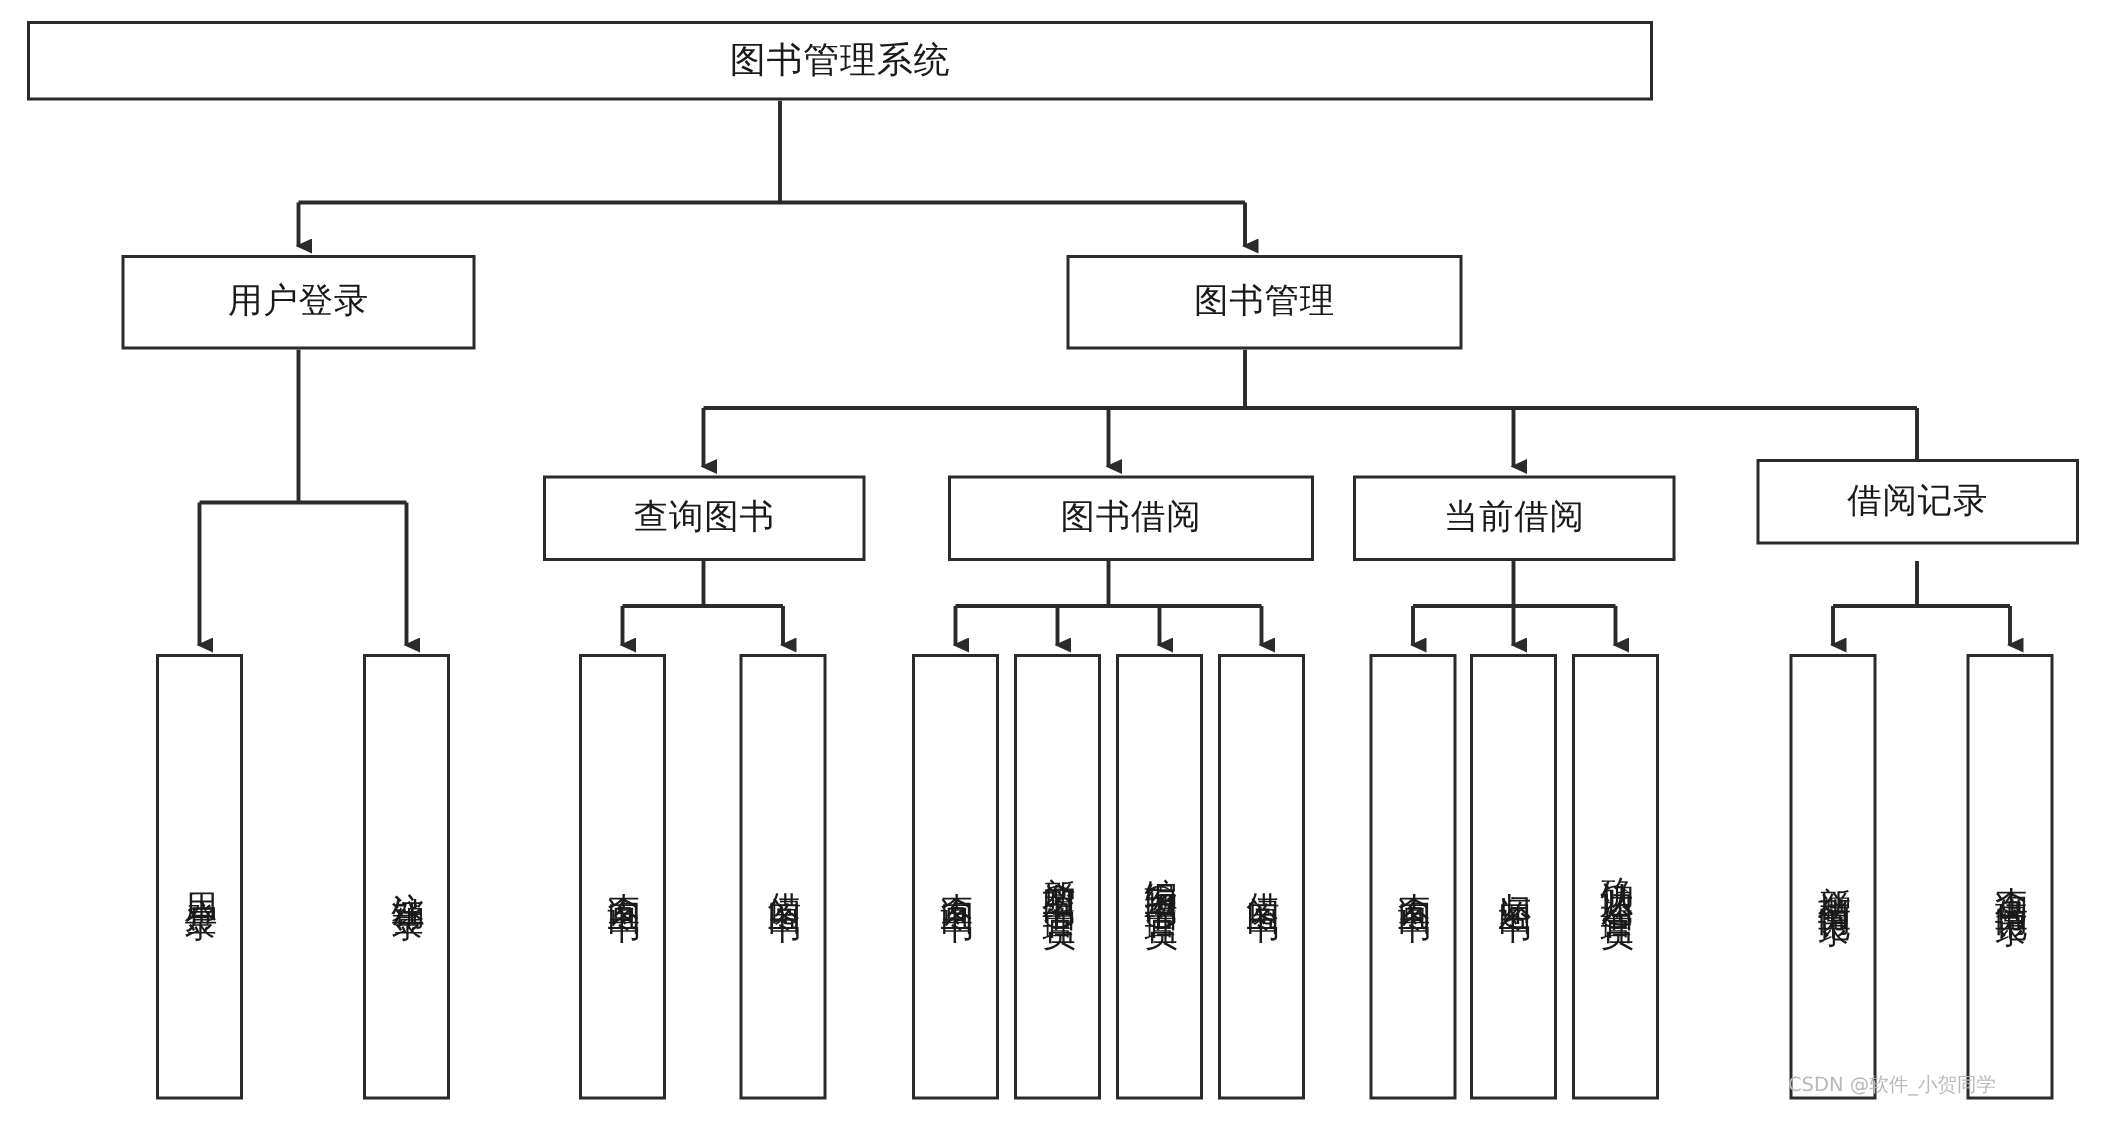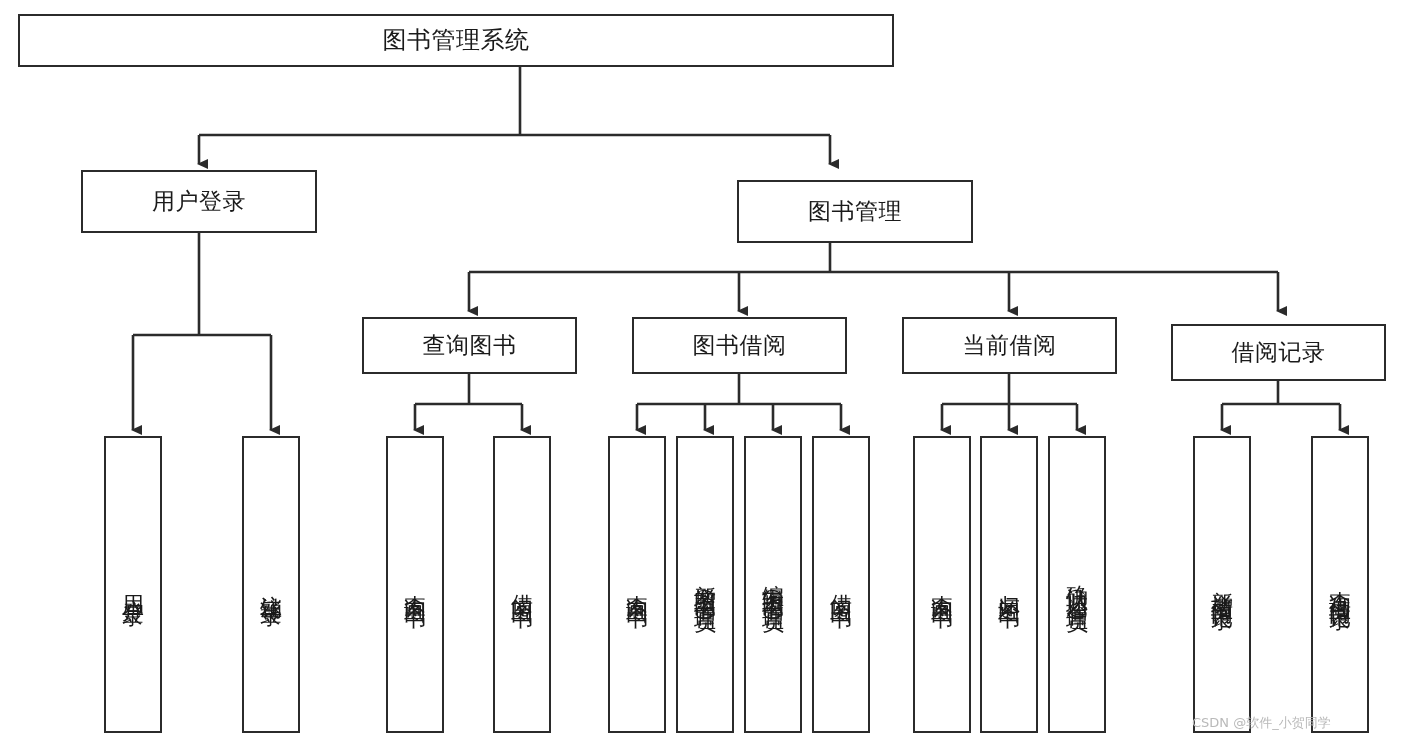--- a/index.html
+++ b/index.html
@@ -120,41 +120,41 @@
       <path d="M1009,404 L1009,430" marker-end="url(#arrow)"></path>
       <path d="M1077,404 L1077,430" marker-end="url(#arrow)"></path>
 
       <path d="M1278,374 L1278,404"></path>
       <path d="M1222,404 L1340,404"></path>
       <path d="M1222,404 L1222,430" marker-end="url(#arrow)"></path>
       <path d="M1340,404 L1340,430" marker-end="url(#arrow)"></path>
     </g>
   </svg>
 
-  <div class="node h root" style="left:18px; top:14px; width:876px; height:53px;">
+  <div class="node h root" style="left:18px; top:14px; width:1084px; height:53px;">
     <span class="label">图书管理系统</span>
   </div>
 
   <div class="node h" style="left:81px; top:170px; width:236px; height:63px;">
     <span class="label">用户登录</span>
   </div>
-  <div class="node h" style="left:711px; top:180px; width:236px; height:63px;margin-left:26px;">
+  <div class="node h" style="left:711px; top:170px; width:264px; height:63px;">
     <span class="label">图书管理</span>
   </div>
 
   <div class="node h" style="left:362px; top:317px; width:215px; height:57px;">
     <span class="label">查询图书</span>
   </div>
-  <div class="node h" style="left:632px; top:317px; width:215px; height:57px;">
+  <div class="node h" style="left:632px; top:317px; width:244px; height:57px;">
     <span class="label">图书借阅</span>
   </div>
   <div class="node h" style="left:902px; top:317px; width:215px; height:57px;">
     <span class="label">当前借阅</span>
   </div>
-  <div class="node h" style="left:1171px; top:324px; width:215px; height:57px;">
+  <div class="node h" style="left:1171px; top:306px; width:215px; height:57px;">
     <span class="label">借阅记录</span>
   </div>
 
   <div class="node v" style="left:104px; top:436px; width:58px; height:297px;">
     <span class="label">用户登录</span>
   </div>
   <div class="node v" style="left:242px; top:436px; width:58px; height:297px;">
     <span class="label">注销登录</span>
   </div>
 

